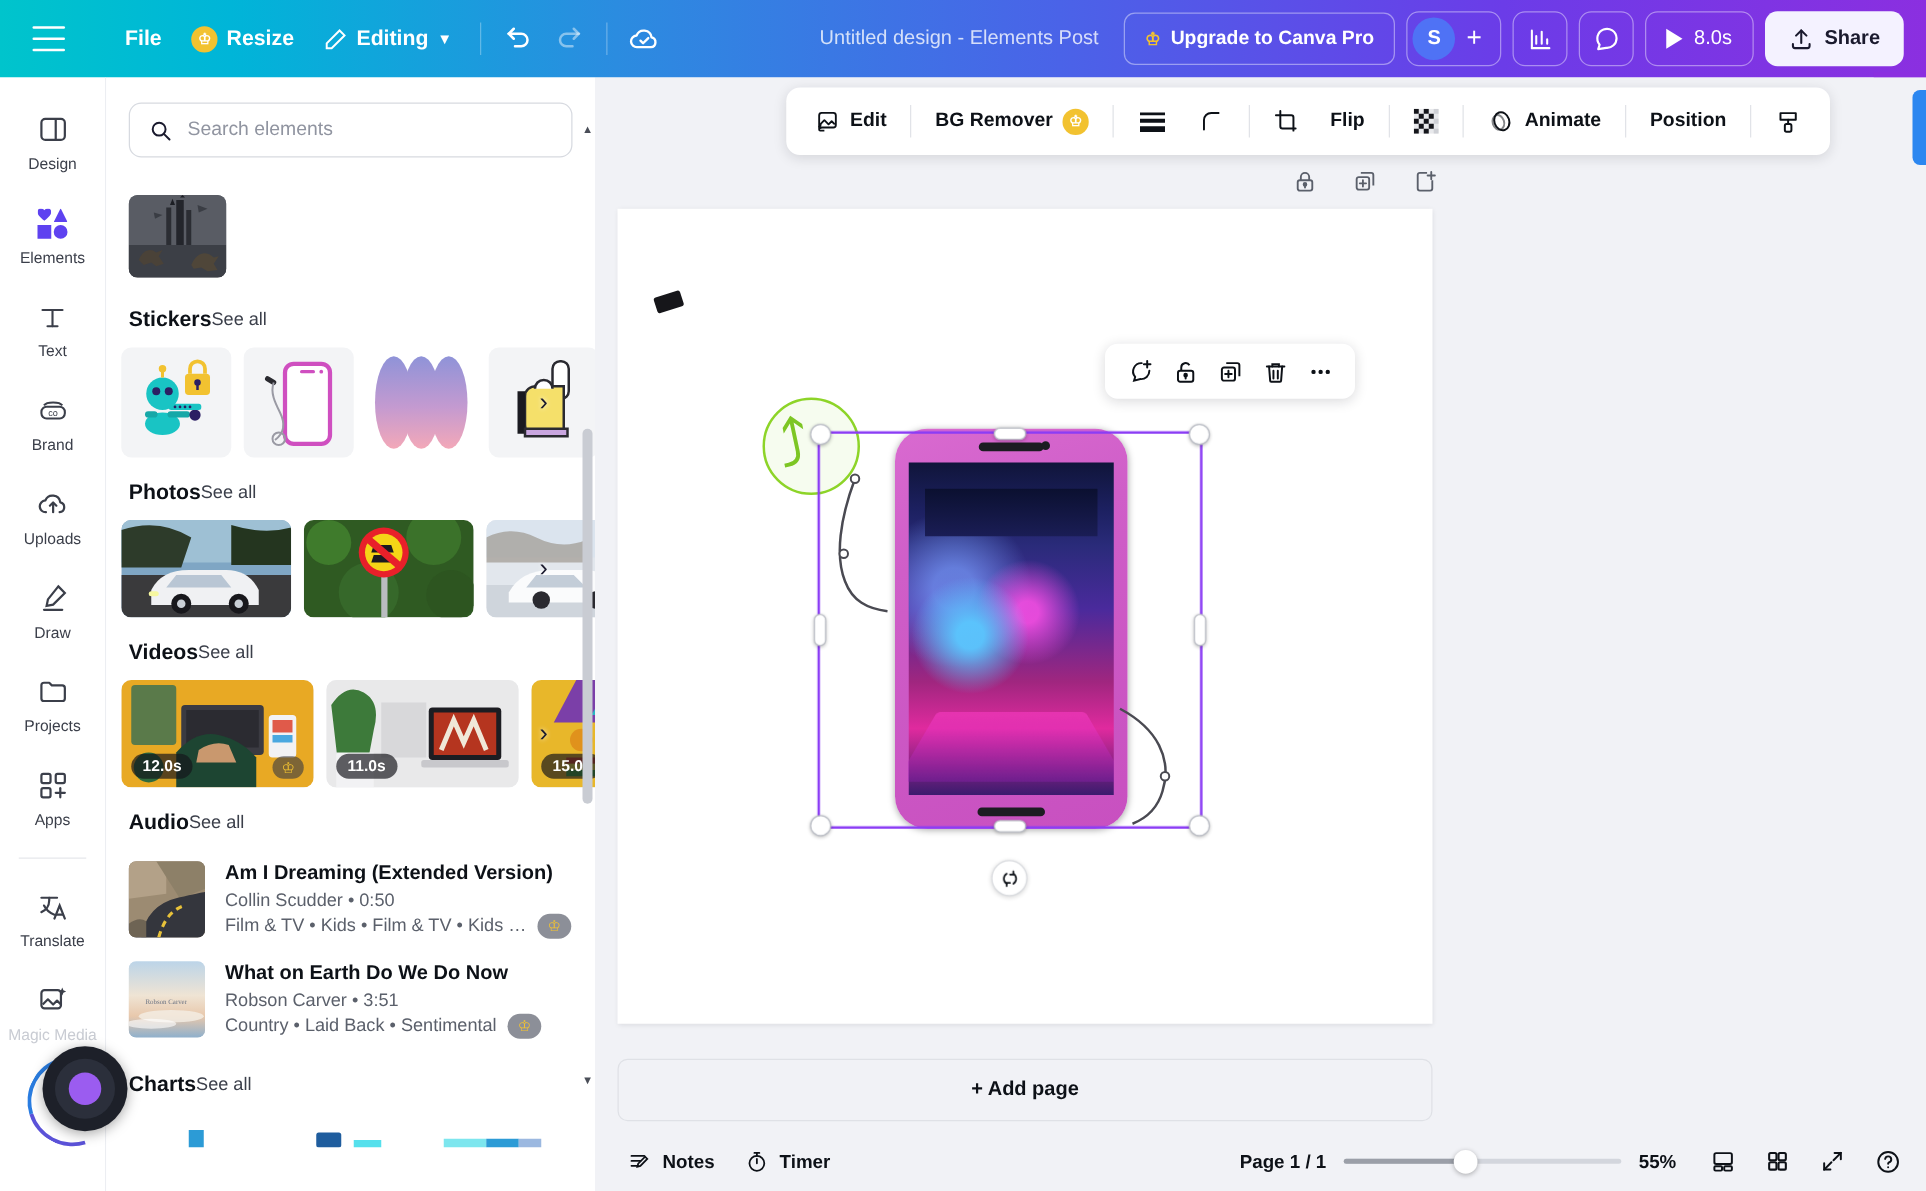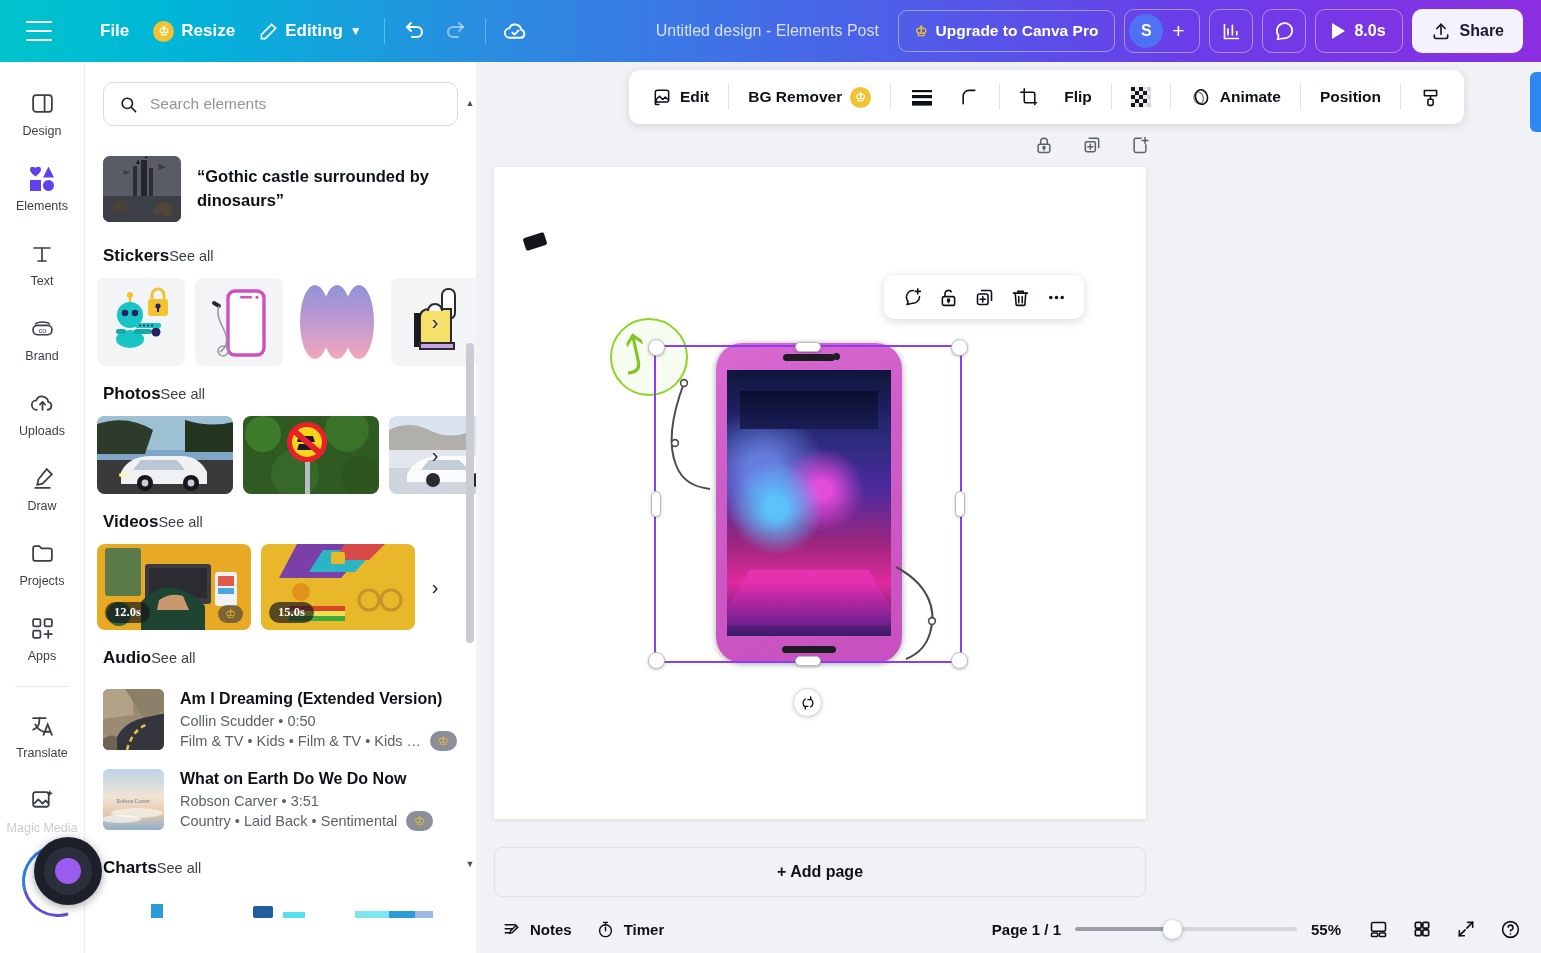--- a/index.html
+++ b/index.html
@@ -39,21 +39,21 @@
   .pill {
     display: flex; align-items: center; gap: 8px;
     border: 1.5px solid rgba(255,255,255,.42); border-radius: 9px;
     height: 42px; padding: 0 16px; font-size: 15.5px; font-weight: bold; cursor: pointer;
   }
   .crown-gold { color: #f2c230; font-size: 14px; }
   .avatar-group { display: flex; align-items: center; border: 1.5px solid rgba(255,255,255,.42); border-radius: 10px; height: 44px; padding: 0 6px 0 4px; cursor: pointer; }
   .avatar { width: 34px; height: 34px; border-radius: 50%; background: #4f72f5; display: flex; align-items: center; justify-content: center; font-weight: bold; font-size: 16px; }
   .plus-av { width: 30px; height: 30px; display: flex; align-items: center; justify-content: center; font-size: 21px; font-weight: 300; }
   .sq-btn { width: 44px; height: 44px; border: 1.5px solid rgba(255,255,255,.42); border-radius: 10px; display: flex; align-items: center; justify-content: center; cursor: pointer; }
-  .play-pill { display: flex; align-items: center; gap: 9px; border: 1.5px solid rgba(255,255,255,.42); border-radius: 10px; height: 44px; padding: 0 16px; font-size: 16px; font-weight: bold; cursor: pointer; }
+  .play-pill { display: flex; align-items: center; gap: 9px; border: 1.5px solid rgba(255,255,255,.42); border-radius: 10px; height: 44px; padding: 0 16px; font-size: 16px; font-weight: normal; cursor: pointer; }
   .tri { width: 0; height: 0; border-left: 13px solid #fff; border-top: 8px solid transparent; border-bottom: 8px solid transparent; }
   .share-btn { display: flex; align-items: center; gap: 9px; background: #f4f2ff; color: #1a1a2e; border-radius: 10px; height: 44px; padding: 0 19px; font-size: 16px; font-weight: bold; cursor: pointer; }
 
   
   .rail {
     position: absolute; top: 62px; left: 0; width: 85px; height: 898px;
     background: #fff; border-right: 1px solid #eceef2;
     display: flex; flex-direction: column; align-items: center; padding-top: 20px;
   }
   .rail-item { width: 78px; padding: 8px 0 6px; display: flex; flex-direction: column; align-items: center; gap: 7px; cursor: pointer; border-radius: 8px; }
@@ -90,21 +90,21 @@
   .tiles { display: flex; gap: 10px; }
   .tile { flex: none; border-radius: 8px; overflow: hidden; position: relative; cursor: pointer; background: #f3f4f6; }
   .tile.sticker { width: 88px; height: 88px; display: flex; align-items: center; justify-content: center; }
   .tile.photo { width: 136px; height: 78px; }
   .tile.video { width: 154px; height: 86px; }
   .arrow-next {
     position: absolute; right: 30px; top: 50%; transform: translateY(-50%);
     width: 22px; height: 22px; display: flex; align-items: center; justify-content: center;
     color: #1a1a2e; font-size: 20px; cursor: pointer; z-index: 4; text-shadow: 0 0 4px #fff;
   }
-  .dur-badge { position: absolute; left: 8px; bottom: 7px; background: rgba(20,20,26,.68); color: #fff; font-size: 12.5px; font-weight: bold; padding: 3px 9px; border-radius: 11px; font-family: Liberation Serif, serif; }
+  .dur-badge { position: absolute; left: 8px; bottom: 7px; background: rgba(20,20,26,.68); color: #fff; font-size: 12.5px; font-weight: bold; padding: 3px 9px; border-radius: 11px; }
   .crown-pill { position: absolute; right: 8px; bottom: 7px; background: rgba(60,60,66,.62); border-radius: 10px; padding: 2px 7px; color: #f2c230; font-size: 12px; }
 
   .audio-row { display: flex; gap: 16px; align-items: flex-start; padding: 9px 18px 9px; cursor: pointer; }
   .audio-thumb { width: 61px; height: 61px; border-radius: 6px; flex: none; overflow: hidden; position: relative; }
   .a1 { background: linear-gradient(150deg,#b4a28c 0%,#8d8272 35%,#3d4048 55%,#2b2d33 100%); }
   .a2 { background: linear-gradient(180deg,#cfe0ef 0%,#e9e3d8 45%,#e7cdb4 72%,#9fb8cf 100%); }
   .audio-meta { min-width: 0; flex: 1; }
   .a-title { font-size: 16px; font-weight: bold; color: #0d1117; line-height: 1.3; white-space: nowrap; overflow: hidden; text-overflow: ellipsis; }
   .a-sub { font-size: 14.5px; color: #5b606b; margin-top: 3px; }
   .a-tags-row { display: flex; align-items: center; gap: 9px; margin-top: 2px; }
@@ -440,21 +440,20 @@
               <path d="M38 4h6v36h-6z" fill="#23252b"></path>
             <path d="M46 12h4v28h-4z" fill="#2b2d33"></path>
             <path d="M33 8l2-5 2 5z" fill="#1c1e24"></path>
               <path d="M41 2l2-2 2 2z" fill="#1c1e24"></path>
             <path d="M8 52c3-8 9-10 14-6l5-2-3 5 4 6-6 2-4-3-6 2z" fill="#4a4238"></path>
             <path d="M50 56c4-10 12-12 18-6l4-1-4 6 3 5-8 1-5-3-6 1z" fill="#4f4639"></path>
             <path d="M55 8l8 3-7 3z" fill="#3a3d44"></path>
               <path d="M20 14l7 2-6 3z" fill="#3a3d44"></path>
           </svg>
         </div>
-        <div class="sugg-text">“Gothic castle surrounded by dinosaurs”</div>
       </div>
 
       <div class="sec-head">
         <span class="sec-title">Stickers</span>
         <span class="see-all">See all</span>
       </div>
       <div class="row-scroll">
         <div class="tiles">
           <div class="tile sticker">
             <svg width="74" height="74" viewBox="0 0 74 74">
@@ -585,20 +584,33 @@
               <rect x="118" y="28" width="22" height="34" rx="3" fill="#f2f2f4"></rect>
               <rect x="121" y="32" width="16" height="10" fill="#e05a4a"></rect>
               <rect x="121" y="44" width="16" height="6" fill="#4aa8e0"></rect>
               <circle cx="22" cy="70" r="12" fill="#2e6b3e"></circle>
             </svg>
             <span class="dur-badge">12.0s</span>
             <span class="crown-pill">♔</span>
           </div>
           <div class="tile video">
             <svg width="154" height="86" viewBox="0 0 154 86">
+              <rect width="154" height="86" fill="#e9e9ea"></rect>
+              <path d="M4 20q12-18 26-10t8 30l-6 32H10z" fill="#3d7a3a"></path>
+              <rect x="8" y="58" width="30" height="28" fill="#f2f2f4"></rect>
+              <rect x="44" y="18" width="36" height="44" fill="#d8d8da"></rect>
+              <rect x="82" y="22" width="58" height="42" rx="3" fill="#1d1d22"></rect>
+              <rect x="86" y="26" width="50" height="34" fill="#b5351f"></rect>
+              <path d="M92 56l10-24 8 18 8-18 10 24" fill="none" stroke="#f0e8d8" stroke-width="4"></path>
+              <rect x="76" y="64" width="70" height="6" rx="2" fill="#c8c8cc"></rect>
+            </svg>
+            <span class="dur-badge">11.0s</span>
+          </div>
+          <div class="tile video">
+            <svg width="154" height="86" viewBox="0 0 154 86">
               <rect width="154" height="86" fill="#e8b72a"></rect>
               <path d="M36 0h74l-30 34H18z" fill="#7b3fa8"></path>
               <path d="M62 6h52l-20 22H48z" fill="#2bb5c4"></path>
               <path d="M84 0h40l-16 16H72z" fill="#d84a4a"></path>
               <rect x="70" y="8" width="14" height="12" rx="2" fill="#e8b72a"></rect>
               <circle cx="40" cy="48" r="9" fill="#e0921c"></circle>
               <rect x="28" y="62" width="56" height="5" fill="#d8452c"></rect>
               <rect x="28" y="67" width="56" height="5" fill="#f0e24a"></rect>
               <rect x="28" y="72" width="56" height="5" fill="#3fa83f"></rect>
               <circle cx="108" cy="56" r="10" fill="none" stroke="#c8912a" stroke-width="3"></circle>

